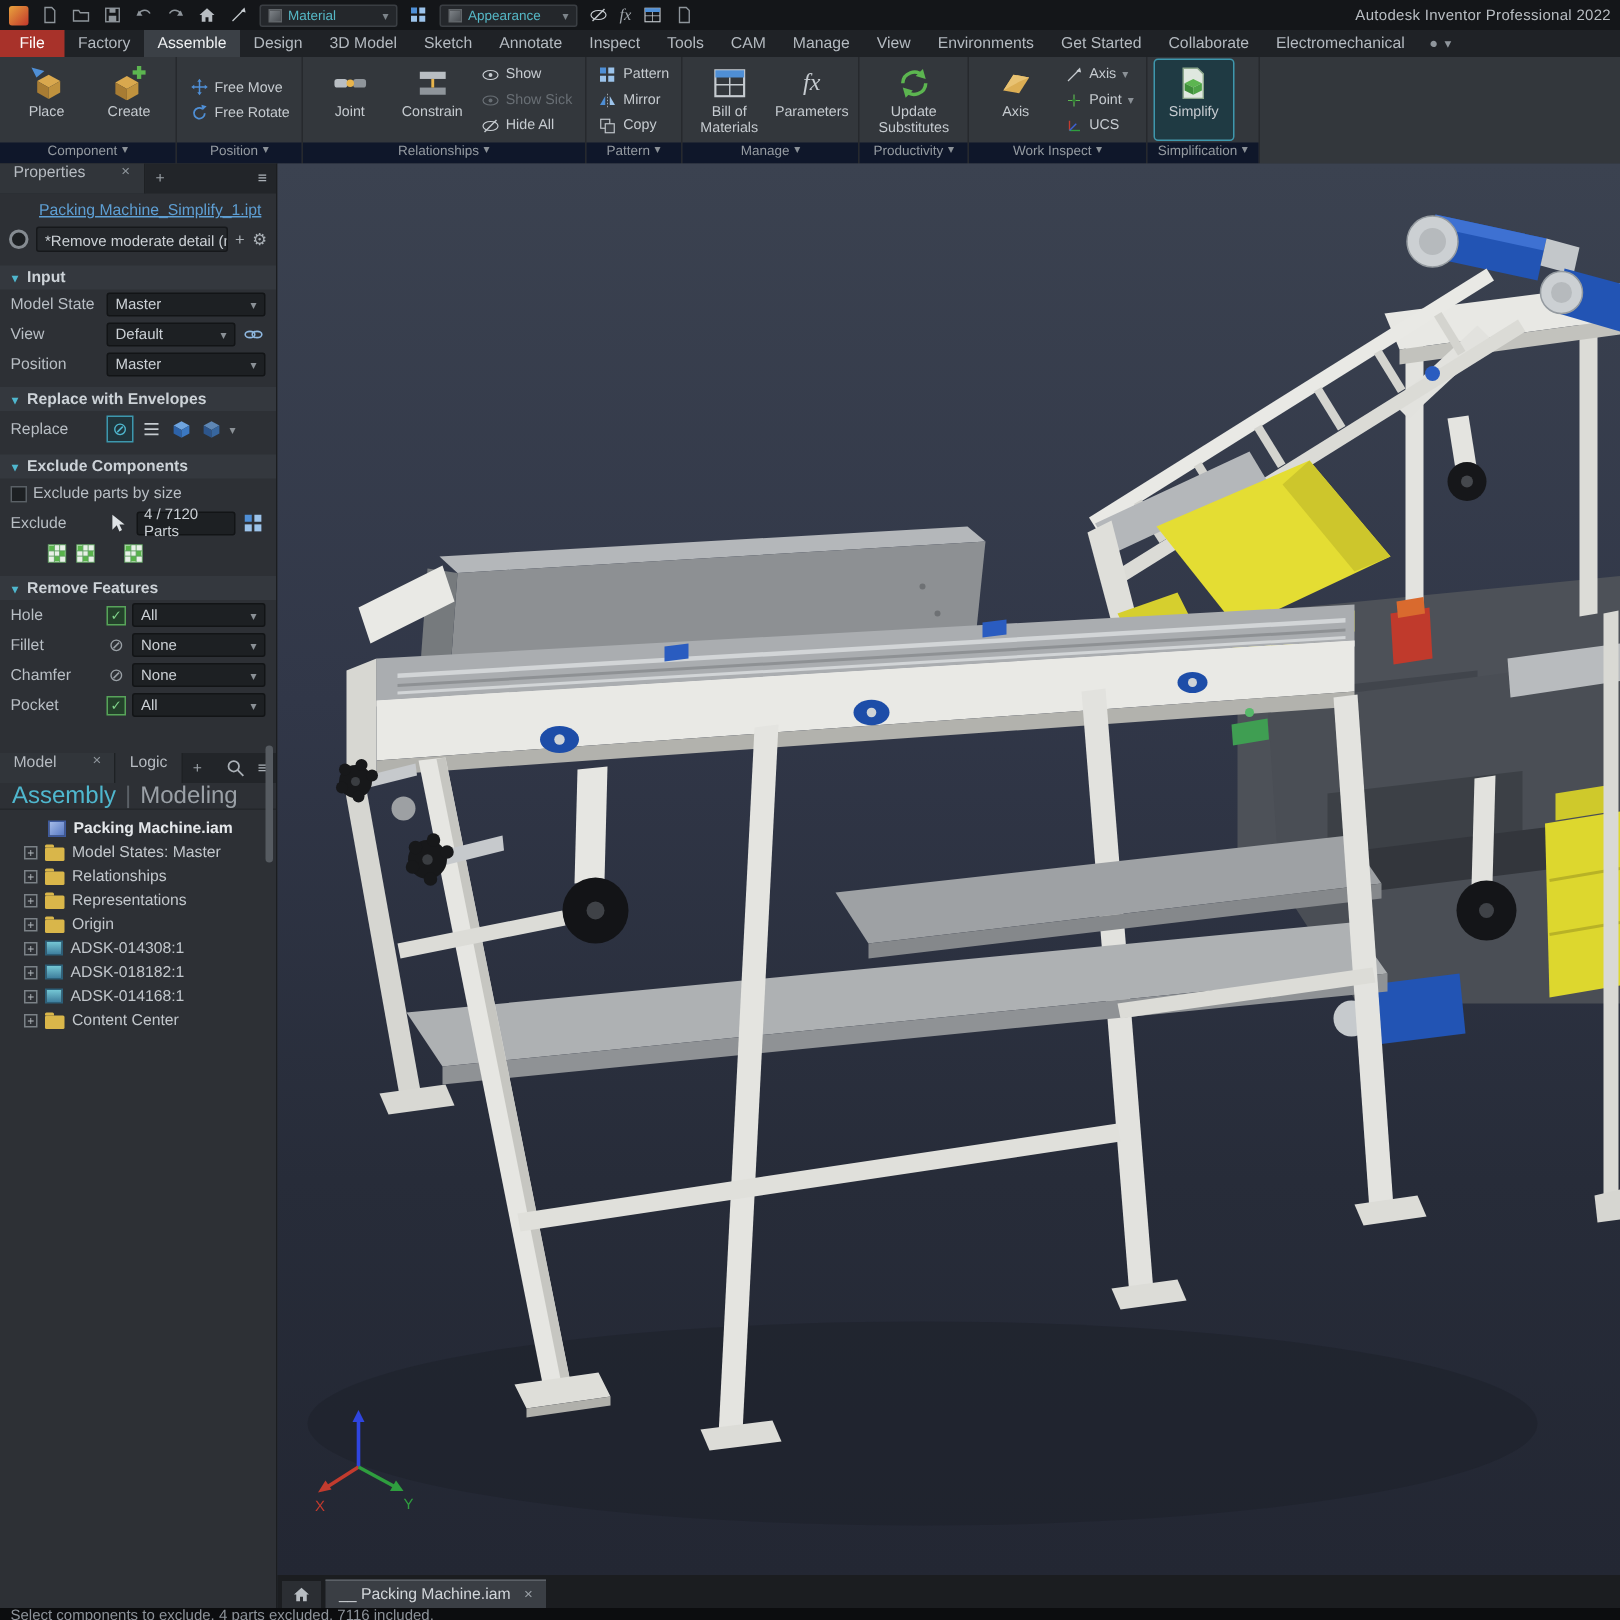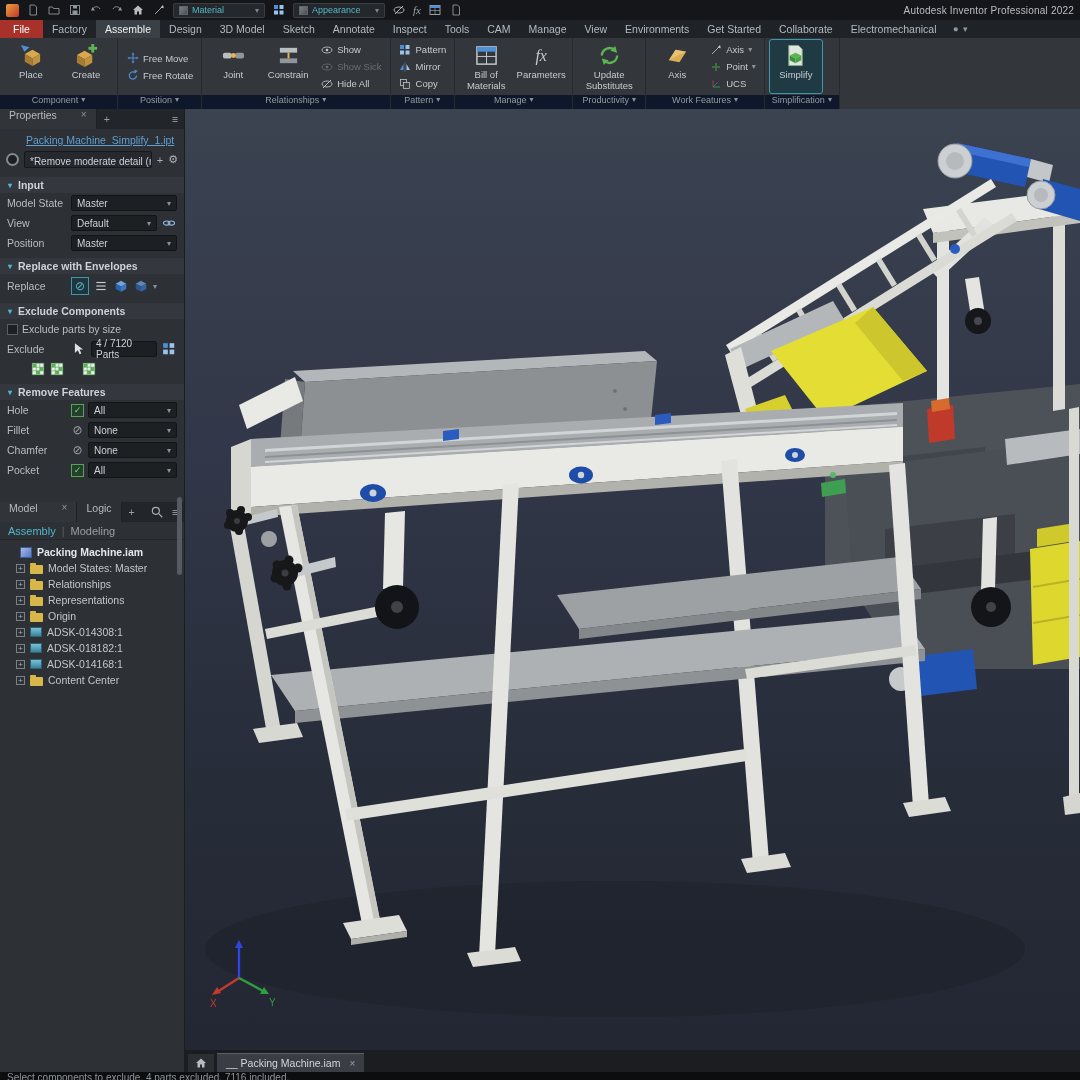--- a/index.html
+++ b/index.html
@@ -78,26 +78,26 @@
   .partsbox{flex:1;height:16px;background:#1d2023;border:1px solid #121416;border-radius:2px;display:flex;
     align-items:center;gap:4px;padding:0 4px;font-size:10px;color:#ccd1d6}
   .okbox{width:13px;height:13px;border:1px solid #58a35a;background:#23402a;color:#7fd08a;font-size:9px;
     line-height:11px;text-align:center;flex:none}
   .nonebox{width:13px;height:13px;display:flex;align-items:center;justify-content:center;color:#9aa0a6;
     font-size:12px;flex:none}
   .pscroll{position:absolute;right:2px;top:388px;width:5px;height:78px;border-radius:3px;background:#565b61}
 
   
   .browser{margin-top:22px;display:flex;flex-direction:column;flex:1;min-height:0}
-  .subtabs{height:18px;display:flex;align-items:center;gap:6px;padding:0 8px;font-size:11px;color:#9aa0a6;
+  .subtabs{height:18px;display:flex;align-items:center;gap:6px;padding:0 8px;font-size:16px;color:#9aa0a6;
     background:#2d3035;border-bottom:1px solid #24272b;flex:none}
   .subtabs .on{color:#4fb7ce}
   .subtabs .sep{color:#5a6066}
   .tree{padding:4px 0;font-size:10.5px;color:#c2c7cc;overflow:hidden}
-  .trow{display:flex;align-items:center;gap:5px;height:16px;padding-left:6px;white-space:nowrap;cursor:pointer}
+  .trow{display:flex;align-items:center;gap:5px;height:16px;padding-left:18px;white-space:nowrap;cursor:pointer}
   .trow.child{padding-left:16px}
   .trow.rootrow{font-weight:bold;color:#e4e7ea}
   .expbox{width:9px;height:9px;border:1px solid #7b8187;font-size:8px;line-height:7px;text-align:center;
     color:#aeb4ba;flex:none}
   .expspace{width:9px;flex:none}
   .folder{width:13px;height:9px;background:#d9b64a;border-radius:1px;position:relative;flex:none;margin-top:2px}
   .folder::before{content:"";position:absolute;top:-2px;left:0;width:6px;height:2px;background:#d9b64a;
     border-radius:1px 1px 0 0}
   .asmicon{width:12px;height:11px;background:linear-gradient(135deg,#a6bce8,#5577c2);border:1px solid #3e5a9e;flex:none}
   .particon{width:12px;height:10px;background:linear-gradient(#74c6d4,#3f7f9e);border:1px solid #2c5f78;flex:none}
@@ -582,21 +582,21 @@
             <span class="sicon">
                 <svg>
                   <use href="#i-ucs"></use>
                 </svg>
               </span>
             <span>UCS</span>
           </div>
         </div>
       </div>
       <div class="rgroup-label">
-        <span>Work Features</span>
+        <span>Work Inspect</span>
           <span class="carsm">▾</span>
       </div>
     </div>
 
     <div class="rgroup">
       <div class="rgroup-body">
         <div class="bigbtn active-tool">
           <span class="bicon">
               <svg>
                 <use href="#i-simplify"></use>

